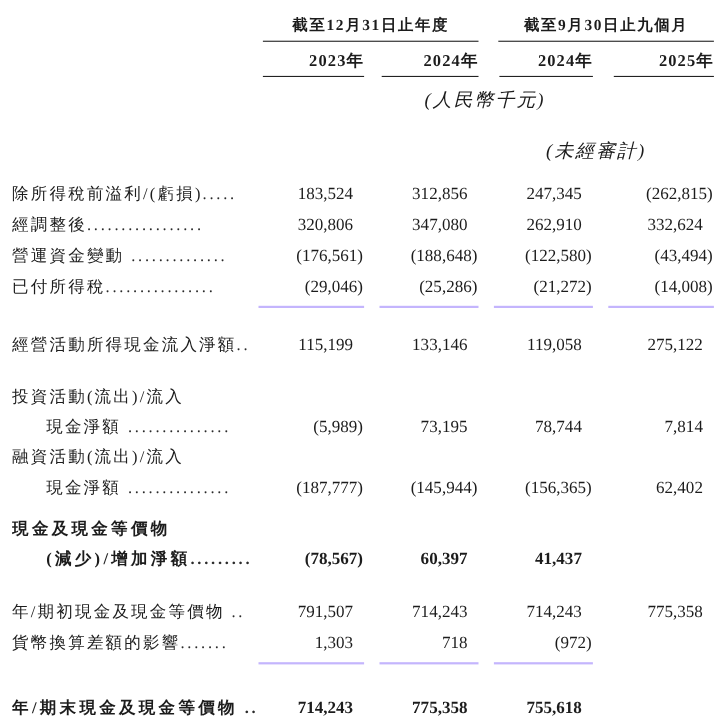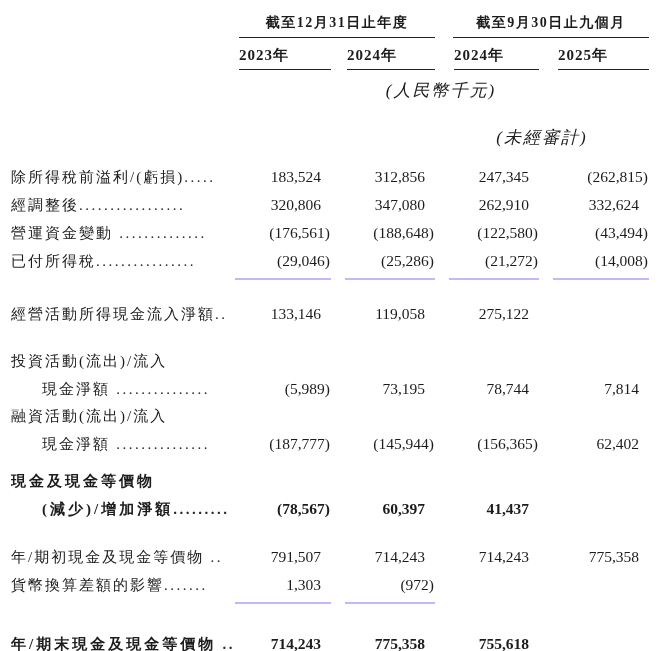--- a/index.html
+++ b/index.html
@@ -18,21 +18,21 @@
   .grp-inner {
     text-align: center; border-bottom: 1.5px solid #222;
     padding-bottom: 5px; font-weight: bold; font-size: 14px;
     letter-spacing: 1.5px; white-space: nowrap;
   }
   .gi1 { margin-left: 6px; }
   .gi2 { margin-left: 18px; }
 
   .yrow { grid-template-columns: 222px 98px 104px 104px 110px; margin-top: 8px; }
   .y-inner {
-    text-align: left; border-bottom: 1.5px solid #222;
+    text-align: right; border-bottom: 1.5px solid #222;
     padding-bottom: 4px; font-weight: bold; font-size: 15px;
     letter-spacing: 1px; white-space: nowrap;
   }
   .yc0 { margin-left: 6px; }
   .yc1 { margin-left: 16px; }
   .yc2 { margin-left: 19px; }
   .yc3 { margin-left: 19px; }
 
   .nrow1 { grid-template-columns: 222px 416px; margin-top: 9px; }
   .nrow2 { grid-template-columns: 424px 214px; margin-top: 24px; }
@@ -177,20 +177,23 @@
           <div class="ncell c2 rule-single">
             <div class="nwrap paren">(21,272)</div>
           </div>
           <div class="ncell c3 rule-single">
             <div class="nwrap paren">(14,008)</div>
           </div>
         </div>
         <div class="spacer md"></div>
         <div class="trow">
           <div class="lcell"><span class="lab">經營活動所得現金流入淨額</span><span class="leader">..</span></div>
+          <div class="ncell c0">
+            <div class="nwrap plain">115,199</div>
+          </div>
           <div class="ncell c1">
             <div class="nwrap plain">133,146</div>
           </div>
           <div class="ncell c2">
             <div class="nwrap plain">119,058</div>
           </div>
           <div class="ncell c3">
             <div class="nwrap plain">275,122</div>
           </div>
         </div>
@@ -296,20 +299,23 @@
             <div class="nwrap plain">714,243</div>
           </div>
           <div class="ncell c3">
             <div class="nwrap plain">775,358</div>
           </div>
         </div>
         <div class="trow">
           <div class="lcell"><span class="lab">貨幣換算差額的影響</span><span class="leader">.......</span></div>
           <div class="ncell c0 rule-single">
             <div class="nwrap plain">1,303</div>
+          </div>
+          <div class="ncell c1 rule-single">
+            <div class="nwrap plain">718</div>
           </div>
           <div class="ncell c3 rule-single">
             <div class="nwrap paren">(972)</div>
           </div>
         </div>
         <div class="spacer lg"></div>
         <div class="trow bold">
           <div class="lcell"><span class="lab">年/期末現金及現金等價物</span><span class="leader"> ..</span></div>
           <div class="ncell c0 rule-double">
             <div class="nwrap plain">714,243</div>

